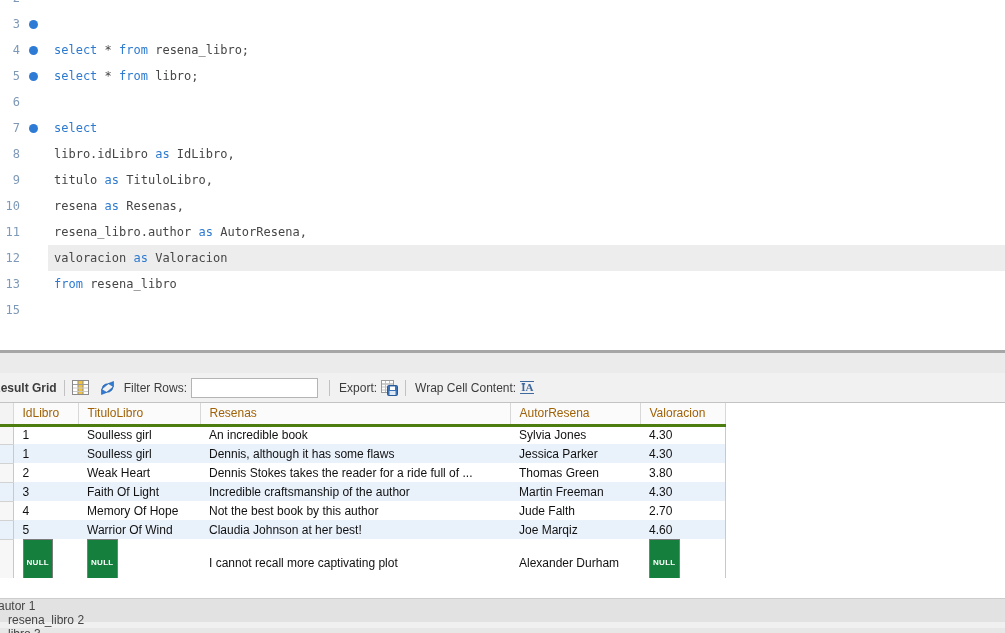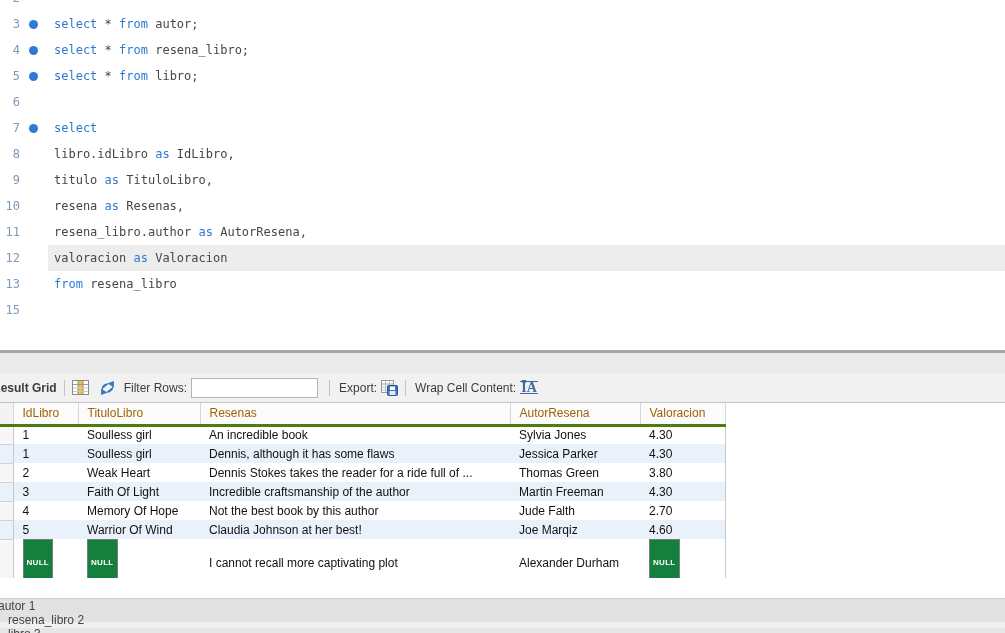--- a/index.html
+++ b/index.html
@@ -26,21 +26,21 @@
 
   
   .toolbar { height:30px; background:#f1f1f1; border-bottom:1px solid #c3c3c3;
              display:flex; align-items:center; font-size:12px; color:#3c3c3c; padding:0 4px 0 0; }
   .rg-label { font-weight:bold; margin-left:-8px; white-space:nowrap; }
   .tsep { width:1px; height:16px; background:#c2c2c2; margin:0 7px; flex:0 0 auto; }
   .ticon { display:flex; align-items:center; justify-content:center; flex:0 0 auto; }
   .tlabel { white-space:nowrap; margin:0 4px 0 2px; }
   .filter-input { width:127px; height:20px; border:1px solid #b4b4b4; background:#fff;
                   font-size:12px; padding:0 4px; margin-right:4px; font-family:"Liberation Sans",sans-serif; }
-  .wrap-icon { font-family:"Liberation Serif",serif; font-size:14px; font-weight:bold; color:#3f6a9e;
+  .wrap-icon { font-family:"Liberation Serif",serif; font-size:11px; font-weight:bold; color:#3f6a9e;
                border-top:1px solid #3f6a9e; border-bottom:1px solid #3f6a9e; padding:0 1px; line-height:11px; }
 
   
   .grid-area { height:175px; background:#fff; overflow:hidden; }
   table.rgrid { table-layout:fixed; width:725px; border-collapse:collapse; font-size:12px;
                 border-right:1px solid #c9c9c9; }
   table.rgrid th { height:22px; background:#fbfbfb; font-weight:normal; text-align:left; color:#a16207;
                    padding:0 0 0 9px; border-right:1px solid #d8d8d8; border-bottom:3px solid #4d7c0f;
                    white-space:nowrap; overflow:hidden; }
   table.rgrid th.corner { padding:0; background:#f3f3f3; }
@@ -68,21 +68,21 @@
             display:flex; align-items:center; font-size:12px; color:#4a4a4a; }
 </style>
 </head>
 <body>
 
 <div class="app">
 
   <div class="editor">
     <div id="editor-lines">
         <div class="cl partial"><span class="ln">2</span><span class="mk"></span><span class="code"></span></div>
-        <div class="cl"><span class="ln">3</span><span class="mk"><span class="dot"></span></span><span class="code"><span class="kw">select</span><span class="pl"> * </span><span class="kw">from</span><span class="pl"> autor;</span></span></div>
+        <div class="cl"><span class="ln">3</span><span class="mk"><span class="dot"></span></span></div>
         <div class="cl"><span class="ln">4</span><span class="mk"><span class="dot"></span></span><span class="code"><span class="kw">select</span><span class="pl"> * </span><span class="kw">from</span><span class="pl"> resena_libro;</span></span></div>
         <div class="cl"><span class="ln">5</span><span class="mk"><span class="dot"></span></span><span class="code"><span class="kw">select</span><span class="pl"> * </span><span class="kw">from</span><span class="pl"> libro;</span></span></div>
         <div class="cl"><span class="ln">6</span><span class="mk"></span><span class="code"></span></div>
         <div class="cl"><span class="ln">7</span><span class="mk"><span class="dot"></span></span><span class="code"><span class="kw">select</span></span></div>
         <div class="cl"><span class="ln">8</span><span class="mk"></span><span class="code"><span class="pl">libro.idLibro </span><span class="kw">as</span><span class="pl"> IdLibro,</span></span></div>
         <div class="cl"><span class="ln">9</span><span class="mk"></span><span class="code"><span class="pl">titulo </span><span class="kw">as</span><span class="pl"> TituloLibro,</span></span></div>
         <div class="cl"><span class="ln">10</span><span class="mk"></span><span class="code"><span class="pl">resena </span><span class="kw">as</span><span class="pl"> Resenas,</span></span></div>
         <div class="cl"><span class="ln">11</span><span class="mk"></span><span class="code"><span class="pl">resena_libro.author </span><span class="kw">as</span><span class="pl"> AutorResena,</span></span></div>
         <div class="cl hl"><span class="ln">12</span><span class="mk"></span><span class="code"><span class="pl">valoracion </span><span class="kw">as</span><span class="pl"> Valoracion</span></span></div>
         <div class="cl"><span class="ln">13</span><span class="mk"></span><span class="code"><span class="kw">from</span><span class="pl"> resena_libro</span></span></div>

